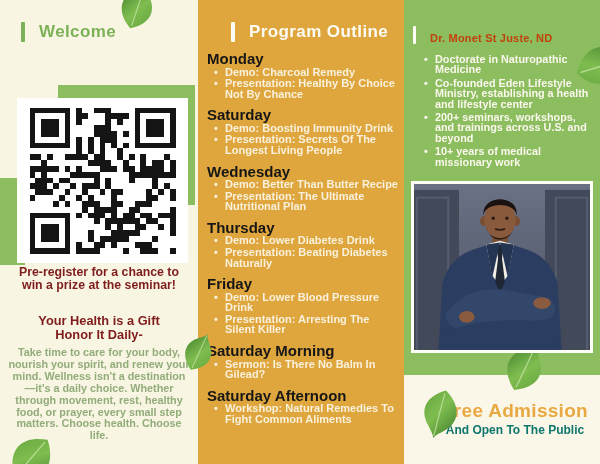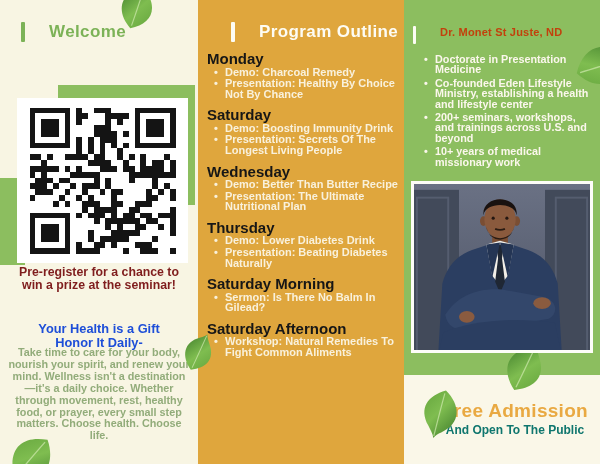--- a/index.html
+++ b/index.html
@@ -8,21 +8,21 @@
     font-family:"Liberation Sans",sans-serif;font-weight:700;
     background:#F8F5E3;
   }
   .abs{position:absolute;}
   
   #panel-left{left:0;top:0;width:198px;height:464px;background:#F8F5E3;}
   #panel-mid{left:198px;top:0;width:206px;height:464px;background:#DFA63D;}
   #panel-right-green{left:404px;top:0;width:196px;height:375px;background:#8CBE5F;}
   #panel-right-bottom{left:404px;top:375px;width:196px;height:89px;background:#FAF7E8;}
   
-  .title-row{display:flex;align-items:flex-start;gap:24px;}
+  .title-row{display:flex;align-items:flex-end;gap:14px;}
   .title-bar{width:4px;height:20px;border-radius:1px;}
   #welcome-title{left:21px;top:22px;}
   #welcome-title .title-bar{background:#7CB257;}
   #welcome-title .title-text{color:#7CB257;font-size:17px;letter-spacing:.4px;}
   #program-title{left:220px;top:22px;margin-left:11px;}
   #program-title .title-bar{background:#FDFCF4;}
   #program-title .title-text{color:#FDFCF4;font-size:17px;letter-spacing:.4px;}
   #speaker-title{left:413px;top:26px;}
   #speaker-title .title-bar{background:#FDFCF4;height:18px;width:3px;}
   #speaker-title .title-text{color:#c2410c;font-size:11px;letter-spacing:.2px;}
@@ -30,22 +30,22 @@
   #qr-green-back{left:58px;top:85px;width:137px;height:120px;background:#8CBE5F;}
   #qr-green-side{left:0;top:178px;width:25px;height:87px;background:#8CBE5F;}
   #qr-card{left:17px;top:98px;width:171px;height:165px;background:#ffffff;
            display:flex;align-items:center;justify-content:center;}
   #qr{width:146px;height:146px;display:grid;
       grid-template-columns:repeat(25,1fr);grid-template-rows:repeat(25,1fr);}
   #qr div.on{background:#141414;}
   
   #preregister{left:4px;top:266px;width:190px;text-align:center;
                color:#7f1d1d;font-size:12.3px;line-height:13.2px;}
-  #health-heading{left:9px;top:322px;width:180px;text-align:center;
-                  color:#1d4ed8;font-size:12.8px;line-height:14px;}
+  #health-heading{left:9px;top:314px;width:180px;text-align:center;
+                  color:#7f1d1d;font-size:12.8px;line-height:14px;}
   #health-body{left:8px;top:347px;width:182px;text-align:center;
                color:#92AC7A;font-size:10.8px;line-height:11.9px;}
   
   #program-days{left:207px;top:52px;width:192px;}
   .day-block{margin-bottom:9px;}
   .day-name{color:#161616;font-size:15px;line-height:13.5px;}
   .day-items{list-style:none;margin:1px 0 0 0;padding:0;}
   .day-items li{position:relative;padding-left:18px;
                 color:#F9F1DC;font-size:11px;line-height:10.6px;margin:0 0 1px 0;}
   .day-items li::before{content:"•";position:absolute;left:7px;top:0;}
@@ -768,40 +768,47 @@
       </ul>
     </div>
     <div class="day-block">
       <div class="day-name">Thursday</div>
       <ul class="day-items">
         <li>Demo: Lower Diabetes Drink</li>
         <li>Presentation: Beating Diabetes Naturally</li>
       </ul>
     </div>
     <div class="day-block">
+      <div class="day-name">Friday</div>
+      <ul class="day-items">
+        <li>Demo: Lower Blood Pressure Drink</li>
+        <li>Presentation: Arresting The Silent Killer</li>
+      </ul>
+    </div>
+    <div class="day-block">
       <div class="day-name">Saturday Morning</div>
       <ul class="day-items">
         <li>Sermon: Is There No Balm In Gilead?</li>
       </ul>
     </div>
     <div class="day-block">
       <div class="day-name">Saturday Afternoon</div>
       <ul class="day-items">
         <li>Workshop: Natural Remedies To Fight Common Aliments</li>
       </ul>
     </div>
   </div>
 
   <div class="abs title-row" id="speaker-title">
     <div class="title-bar"></div>
     <div class="title-text">Dr. Monet St Juste, ND</div>
   </div>
 
   <ul class="abs" id="credentials">
-    <li>Doctorate in Presentation Medicine</li>
+    <li>Doctorate in Naturopathic Medicine</li>
     <li>Co-founded Eden Lifestyle Ministry, establishing a health and lifestyle center</li>
     <li>200+ seminars, workshops, and trainings across U.S. and beyond</li>
     <li>10+ years of medical missionary work</li>
   </ul>
 
   <div class="abs" id="photo-frame">
     <svg viewBox="0 0 180 170" preserveAspectRatio="none">
       <rect width="180" height="170" fill="url(#wall)"></rect>
       <rect x="-8" y="6" width="54" height="170" fill="#424A5A"></rect>
       <rect x="3" y="14" width="32" height="170" fill="none" stroke="#555D6F" stroke-width="2"></rect>

